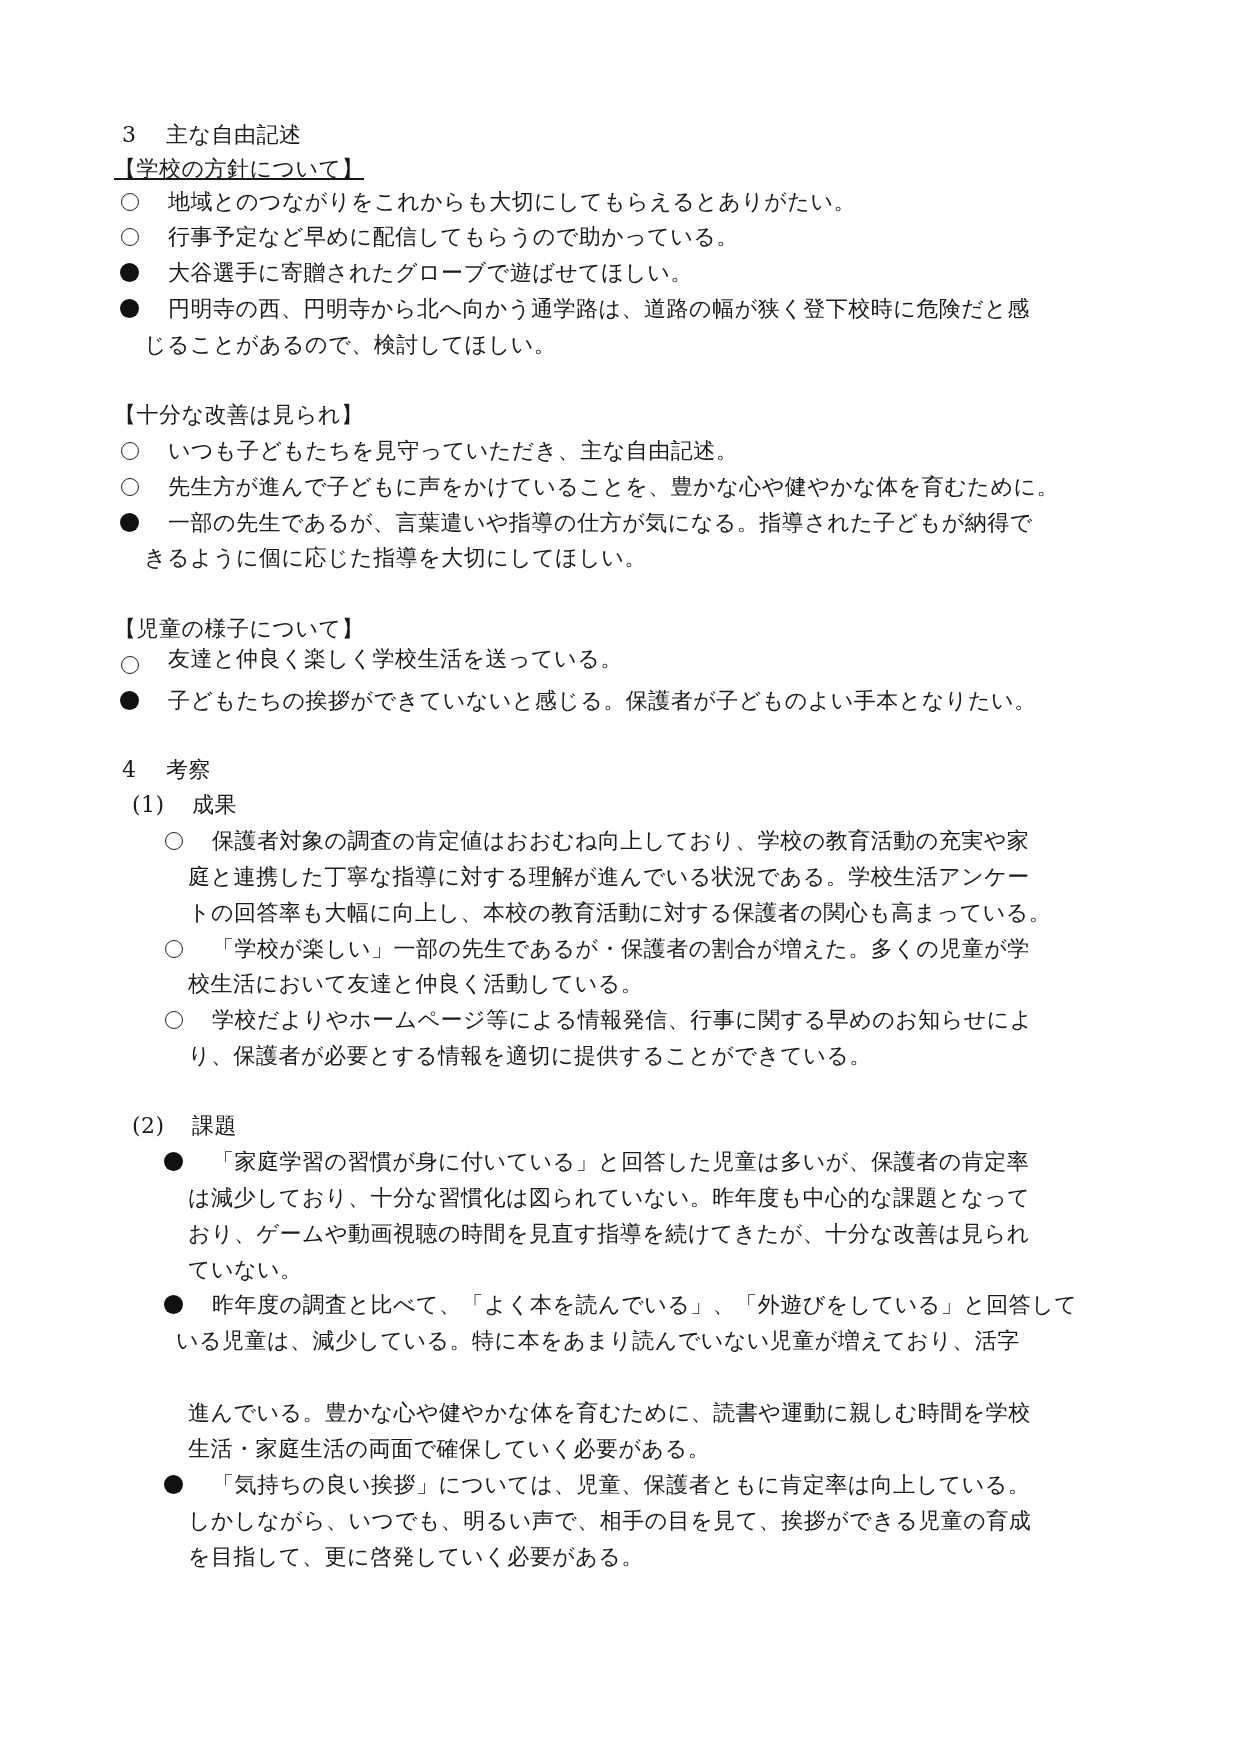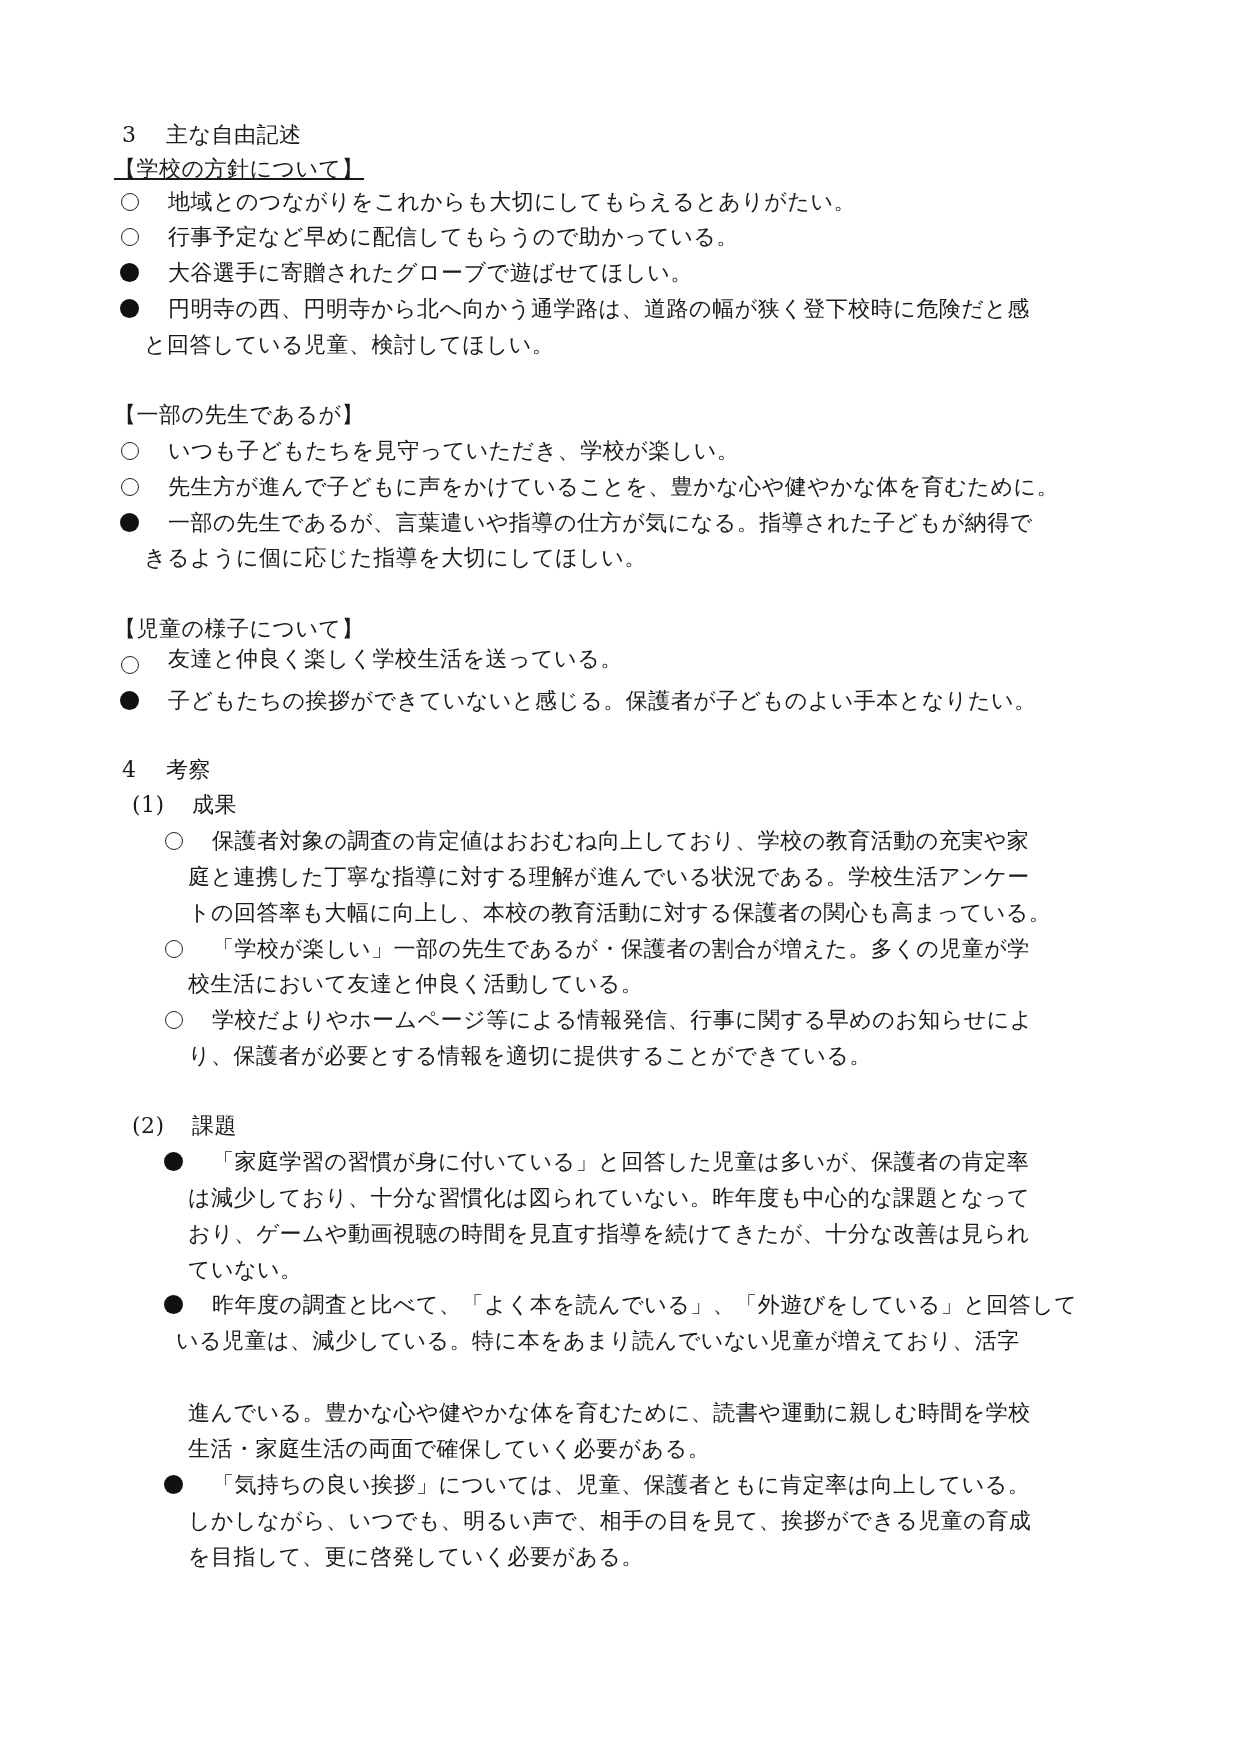--- a/index.html
+++ b/index.html
@@ -68,26 +68,26 @@
   <div class="line" style="left:168px; top:187px;">地域とのつながりをこれからも大切にしてもらえるとありがたい。</div>
 
   <span class="mark open" style="left:121px; top:222px;"></span>
   <div class="line" style="left:168px; top:222px;">行事予定など早めに配信してもらうので助かっている。</div>
 
   <span class="mark filled" style="left:120px; top:258px;"></span>
   <div class="line" style="left:168px; top:258px;">大谷選手に寄贈されたグローブで遊ばせてほしい。</div>
 
   <span class="mark filled" style="left:120px; top:294px;"></span>
   <div class="line" style="left:168px; top:294px;">円明寺の西、円明寺から北へ向かう通学路は、道路の幅が狭く登下校時に危険だと感</div>
-  <div class="line" style="left:144px; top:330px;">と回答している児童、検討してほしい。</div>
+  <div class="line" style="left:144px; top:330px;">じることがあるので、検討してほしい。</div>
 
-  <div class="line" style="left:114px; top:400px;">【一部の先生であるが】</div>
+  <div class="line" style="left:114px; top:400px;">【十分な改善は見られ】</div>
 
   <span class="mark open" style="left:121px; top:436px;"></span>
-  <div class="line" style="left:168px; top:436px;">いつも子どもたちを見守っていただき、学校が楽しい。</div>
+  <div class="line" style="left:168px; top:436px;">いつも子どもたちを見守っていただき、主な自由記述。</div>
 
   <span class="mark open" style="left:121px; top:472px;"></span>
   <div class="line" style="left:168px; top:472px;">先生方が進んで子どもに声をかけていることを、豊かな心や健やかな体を育むために。</div>
 
   <span class="mark filled" style="left:120px; top:508px;"></span>
   <div class="line" style="left:168px; top:508px;">一部の先生であるが、言葉遣いや指導の仕方が気になる。指導された子どもが納得で</div>
   <div class="line" style="left:144px; top:543px;">きるように個に応じた指導を大切にしてほしい。</div>
 
   <div class="line" style="left:114px; top:614px;">【児童の様子について】</div>
 

